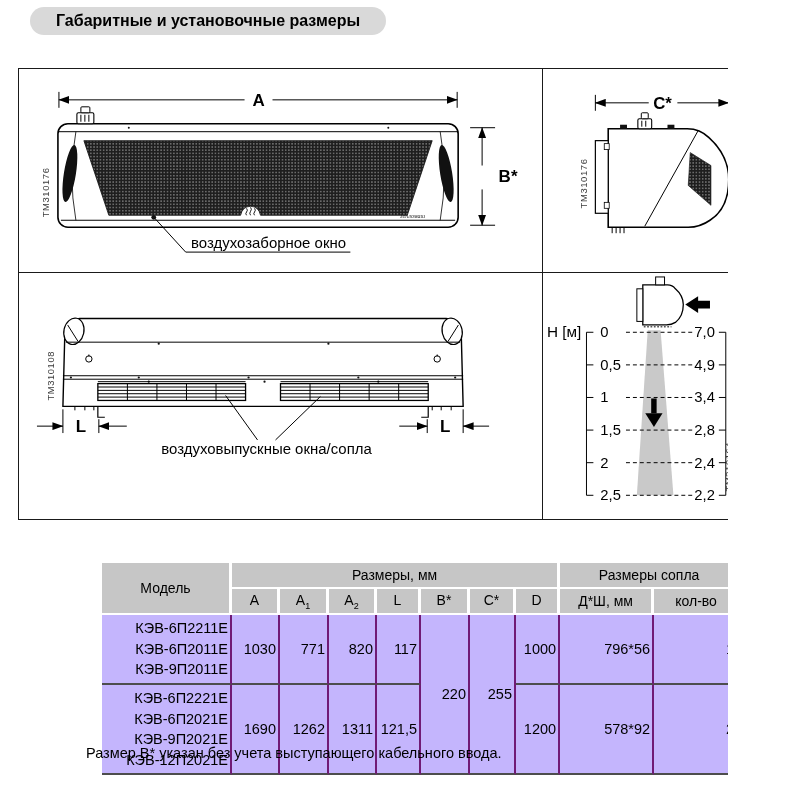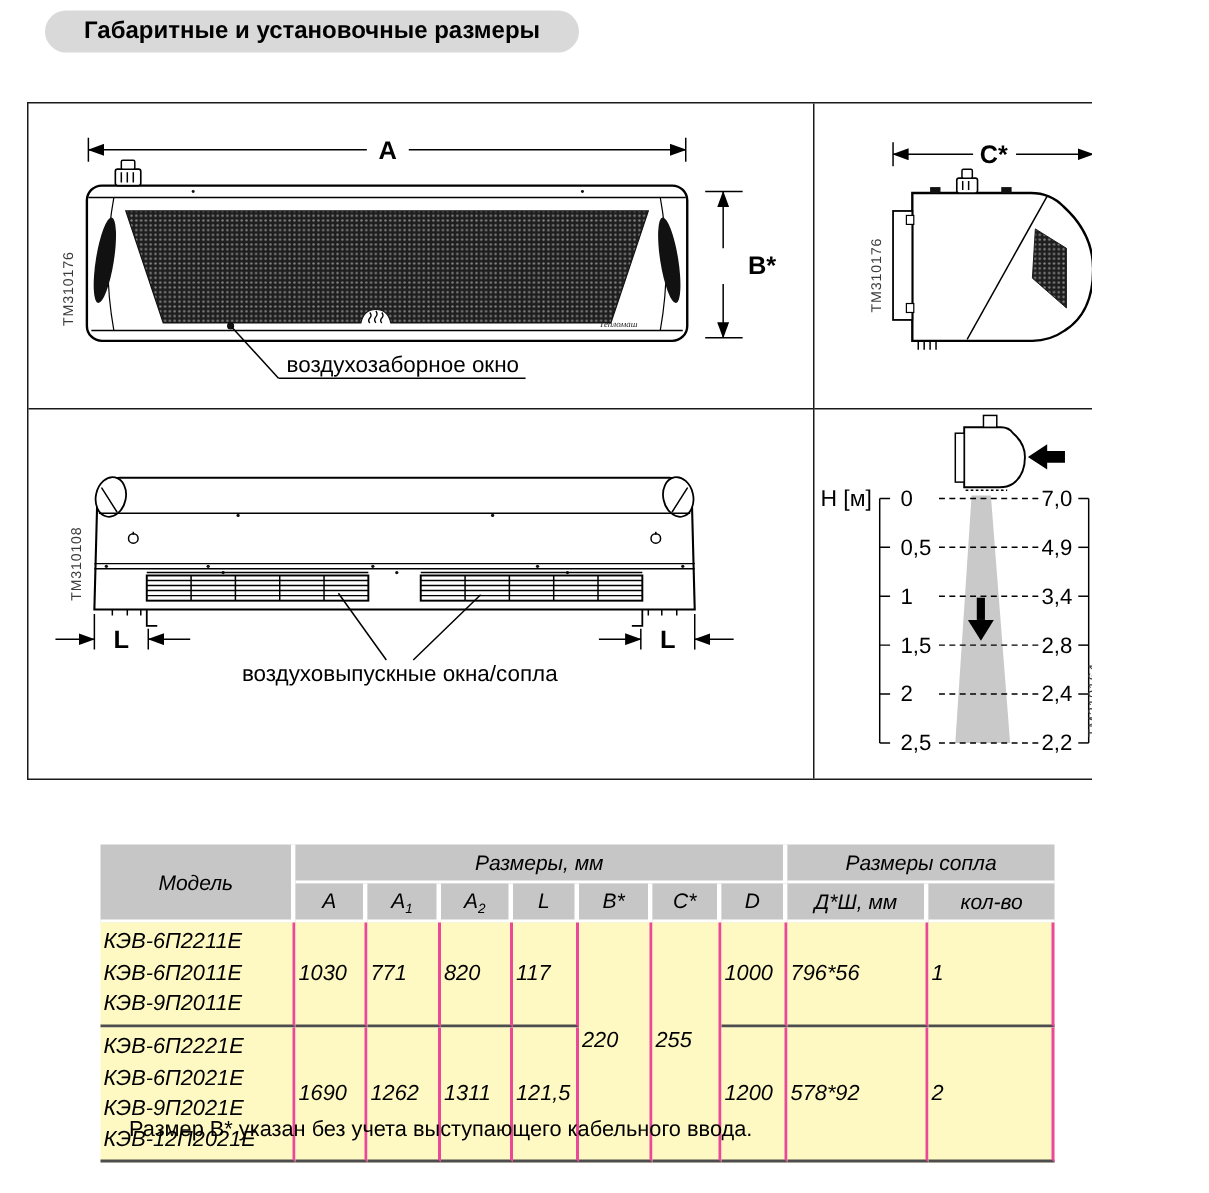--- a/index.html
+++ b/index.html
@@ -14,26 +14,26 @@
   svg line{stroke:#000;stroke-width:1;}
   svg .fw{fill:#fff;stroke:#000;}
   svg .nf{fill:none;stroke:#000;}
   svg text{fill:#000;}
   .dim{font:bold 17px "Liberation Sans",sans-serif;text-anchor:middle;}
   .lbl{font:15px "Liberation Sans",sans-serif;text-anchor:middle;}
   .axis{font:15.5px "Liberation Sans",sans-serif;}
   .tick{font:15px "Liberation Sans",sans-serif;}
   .code{font:9.5px "Liberation Sans",sans-serif;text-anchor:middle;fill:#3a3a3a;letter-spacing:.6px;}
   .brand{font:italic 6px "Liberation Serif",serif;text-anchor:middle;fill:#222;}
-  .tbl-wrap{position:absolute;left:67px;top:563px;width:650px;font-style:italic;}
+  .tbl-wrap{position:absolute;left:102px;top:563px;width:650px;}
   table.tbl{border-collapse:separate;border-spacing:0;table-layout:fixed;width:636px;font-size:14.5px;}
   table.tbl thead th{background:#c6c6c6;font-weight:normal;font-size:14px;padding:2px 1px;height:20px;border-right:3px solid #fff;border-bottom:2px solid #fff;text-align:center;}
   table.tbl thead th:last-child{border-right:none;margin-left:32px;}
   table.tbl thead th sub{font-size:9px;}
-  table.tbl tbody td{border-right:2px solid #ec4899;border-bottom:2px solid #4d4d4d;text-align:left;padding:3px 2px;background:#fef9c3;}
+  table.tbl tbody td{border-right:2px solid #701a75;border-bottom:2px solid #4d4d4d;text-align:right;padding:3px 2px;background:#c4b5fd;}
   td.model-cell{text-align:left;padding-left:6px;line-height:1.42;}
   .notes{position:absolute;left:86px;top:744px;font-size:14.5px;line-height:1.32;}
 </style>
 </head>
 <body>
 
 <div class="sheet">
 
   <div class="title-pill">Габаритные и установочные размеры</div>
 

